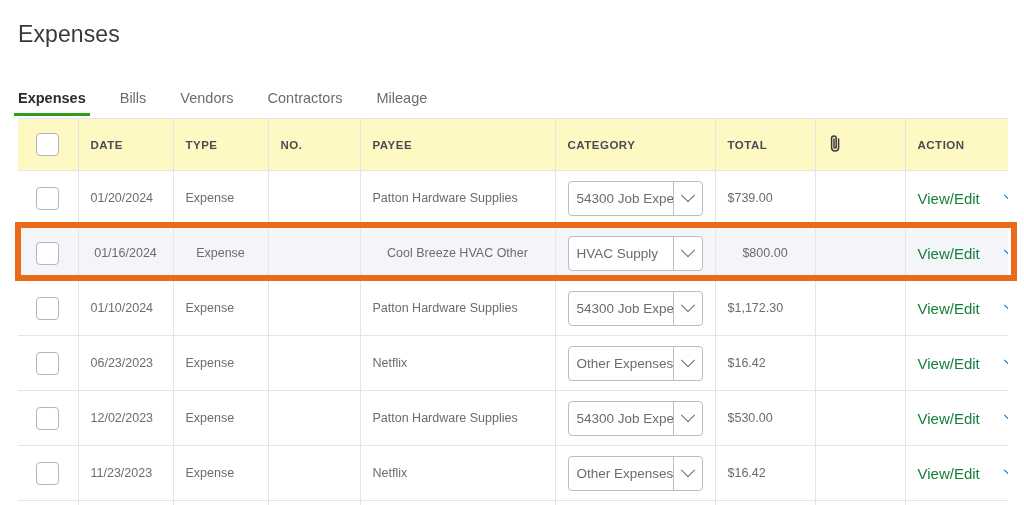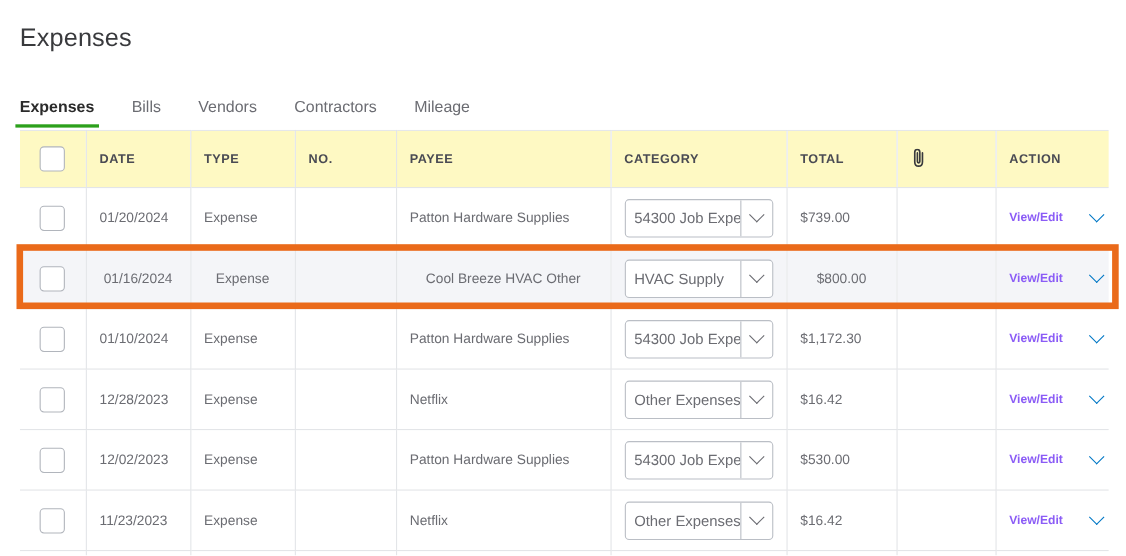--- a/index.html
+++ b/index.html
@@ -173,23 +173,23 @@
     border-right-color: #0077c5;
     border-bottom-color: #0077c5;
   }
 
   .action-cell {
     display: flex;
     align-items: center;
     justify-content: flex-start;
   }
   .vlink {
-    color: #8b5cf6;
-    font-size: 11px;
-    font-weight: 700;
+    color: #15803d;
+    font-size: 15px;
+    font-weight: 400;
     text-decoration: none;
     cursor: pointer;
     white-space: nowrap;
   }
   .vsep {
     flex: 0 0 auto;
     margin-left: 14px;
     padding-left: 12px;
     display: flex;
     align-items: center;
@@ -312,21 +312,21 @@
             <div class="action-cell">
               <span class="vlink">View/Edit</span>
               <span class="vsep">
                 <i class="chev blue"></i>
               </span>
             </div>
           </td>
         </tr>
         <tr>
           <td class="c-chk"><span class="chk"></span></td>
-          <td class="c-date">12/28/2023</td>
+          <td class="c-date">06/23/2023</td>
           <td class="c-type">Expense</td>
           <td class="c-no"></td>
           <td class="c-payee">Netflix</td>
           <td class="c-cat"><div class="sel">
               <span class="val">Other Expenses</span>
               <span class="arw">
                 <i class="chev"></i>
               </span>
             </div></td>
           <td class="c-total">$16.42</td>

